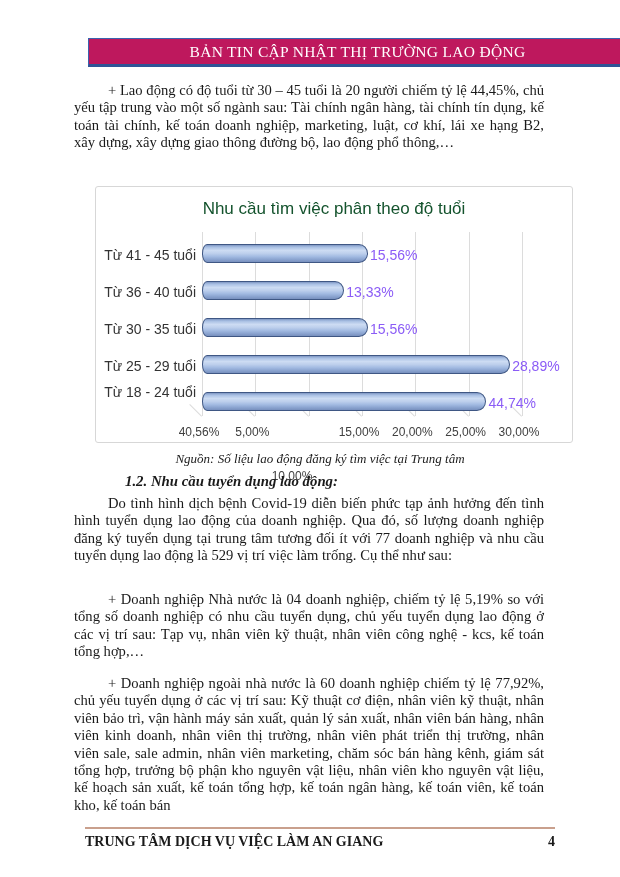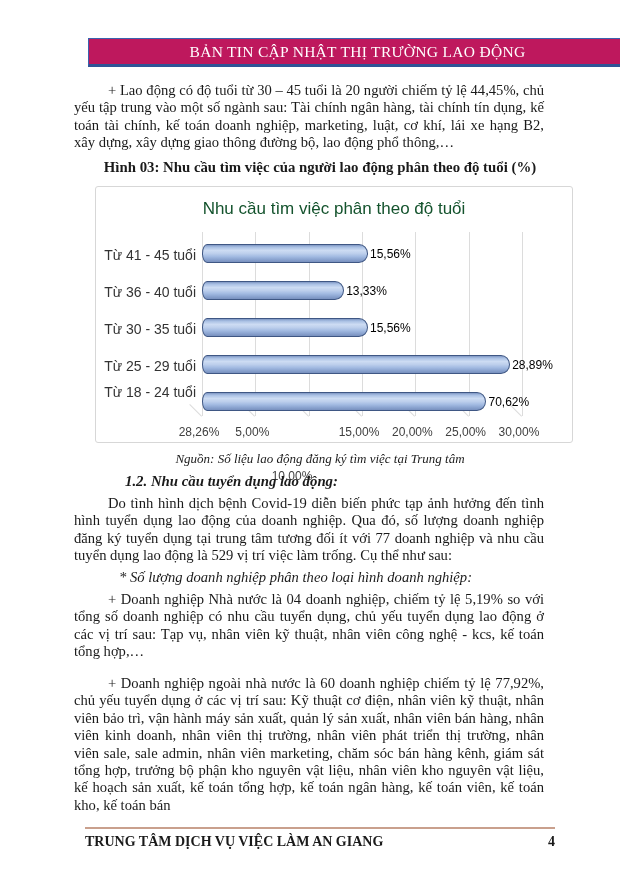--- a/index.html
+++ b/index.html
@@ -91,22 +91,22 @@
     position: absolute;
     height: 19px;
     border: 1px solid #3F5784;
     border-radius: 5px 9px 9px 5px / 50% 50% 50% 50%;
     background: linear-gradient(180deg,
       #7E96C2 0%, #A8BFE3 12%, #CDDCF3 32%, #BDCFEC 50%,
       #A3BBE2 68%, #8BA4D0 85%, #7890BE 100%);
   }
   .bar-label {
     position: absolute;
-    font-size: 12px;
-    color: #000000;
+    font-size: 14px;
+    color: #8b5cf6;
     white-space: nowrap;
   }
   .tick-label {
     position: absolute;
     top: 238px;
     width: 60px;
     text-align: center;
     font-size: 12px;
     color: #404040;
   }
@@ -155,28 +155,27 @@
 <body>
 
 <div class="page">
 
   <div class="banner">
     <span>BẢN TIN CẬP NHẬT THỊ TRƯỜNG LAO ĐỘNG</span>
   </div>
 
   <p class="para para1">+ Lao động có độ tuổi từ 30 – 45 tuổi là 20 người chiếm tỷ lệ 44,45%, chủ yếu tập trung vào một số ngành sau: Tài chính ngân hàng, tài chính tín dụng, kế toán tài chính, kế toán doanh nghiệp, marketing, luật, cơ khí, lái xe hạng B2, xây dựng, xây dựng giao thông đường bộ, lao động phổ thông,…</p>
 
-  <div class="fig-caption">Hình 03: Nhu cầu tìm việc của người lao động phân theo độ tuổi (%)</div>
 
   <div class="chart-box">
     <div class="chart-title">Nhu cầu tìm việc phân theo độ tuổi</div>
     <div id="chart-plot">
         <div class="gridline" style="left: 106px;"></div>
         <div class="grid-diag" style="left: 89px; top: 229px;"></div>
-        <div class="tick-label" style="left: 73px;">28,26%</div>
+        <div class="tick-label" style="left: 73px;">40,56%</div>
         <div class="gridline" style="left: 159.33px;"></div>
         <div class="grid-diag" style="left: 142.33px; top: 229px;"></div>
         <div class="tick-label" style="left: 126.33px;">5,00%</div>
         <div class="gridline" style="left: 212.66px;"></div>
         <div class="grid-diag" style="left: 195.66px; top: 229px;"></div>
         <div class="tick-label" style="left: 166px; margin-top: 44px;">10,00%</div>
         <div class="gridline" style="left: 265.99px;"></div>
         <div class="grid-diag" style="left: 248.99px; top: 229px;"></div>
         <div class="tick-label" style="left: 232.99px;">15,00%</div>
         <div class="gridline" style="left: 319.32px;"></div>
@@ -195,31 +194,30 @@
         <div class="bar" style="left: 106px; top: 94px; width: 142.178px;"></div>
         <div class="bar-label" style="left: 250.178px; top: 97px;">13,33%</div>
         <div class="cat-label" style="top: 134px;">Từ 30 - 35 tuổi</div>
         <div class="bar" style="left: 106px; top: 131px; width: 165.963px;"></div>
         <div class="bar-label" style="left: 273.963px; top: 134px;">15,56%</div>
         <div class="cat-label" style="top: 171px;">Từ 25 - 29 tuổi</div>
         <div class="bar" style="left: 106px; top: 168px; width: 308.141px;"></div>
         <div class="bar-label" style="left: 416.141px; top: 171px;">28,89%</div>
         <div class="cat-label" style="top: 197px;">Từ 18 - 24 tuổi</div>
         <div class="bar" style="left: 106px; top: 205px; width: 284.462px;"></div>
-        <div class="bar-label" style="left: 392.462px; top: 208px;">70,62%</div>
+        <div class="bar-label" style="left: 392.462px; top: 208px;">44,74%</div>
       </div>
   </div>
 
   <div class="source-line">Nguồn: Số liệu lao động đăng ký tìm việc tại Trung tâm</div>
 
   <div class="sec-heading">1.2. Nhu cầu tuyển dụng lao động:</div>
 
   <p class="para para2">Do tình hình dịch bệnh Covid-19 diễn biến phức tạp ảnh hưởng đến tình hình tuyển dụng lao động của doanh nghiệp. Qua đó, số lượng doanh nghiệp đăng ký tuyển dụng tại trung tâm tương đối ít với 77 doanh nghiệp và nhu cầu tuyển dụng lao động là 529 vị trí việc làm trống. Cụ thể như sau:</p>
 
-  <div class="star-line">* Số lượng doanh nghiệp phân theo loại hình doanh nghiệp:</div>
 
   <p class="para para3">+ Doanh nghiệp Nhà nước là 04 doanh nghiệp, chiếm tỷ lệ 5,19% so với tổng số doanh nghiệp có nhu cầu tuyển dụng, chủ yếu tuyển dụng lao động ở các vị trí sau: Tạp vụ, nhân viên kỹ thuật, nhân viên công nghệ - kcs, kế toán tổng hợp,…</p>
 
   <p class="para para4">+ Doanh nghiệp ngoài nhà nước là 60 doanh nghiệp chiếm tỷ lệ 77,92%, chủ yếu tuyển dụng ở các vị trí sau: Kỹ thuật cơ điện, nhân viên kỹ thuật, nhân viên bảo trì, vận hành máy sản xuất, quản lý sản xuất, nhân viên bán hàng, nhân viên kinh doanh, nhân viên thị trường, nhân viên phát triển thị trường, nhân viên sale, sale admin, nhân viên marketing, chăm sóc bán hàng kênh, giám sát tổng hợp, trưởng bộ phận kho nguyên vật liệu, nhân viên kho nguyên vật liệu, kế hoạch sản xuất, kế toán tổng hợp, kế toán ngân hàng, kế toán viên, kế toán kho, kế toán bán</p>
 
   <div class="footer">
     <span>TRUNG TÂM DỊCH VỤ VIỆC LÀM AN GIANG</span>
     <span>4</span>
   </div>
 

